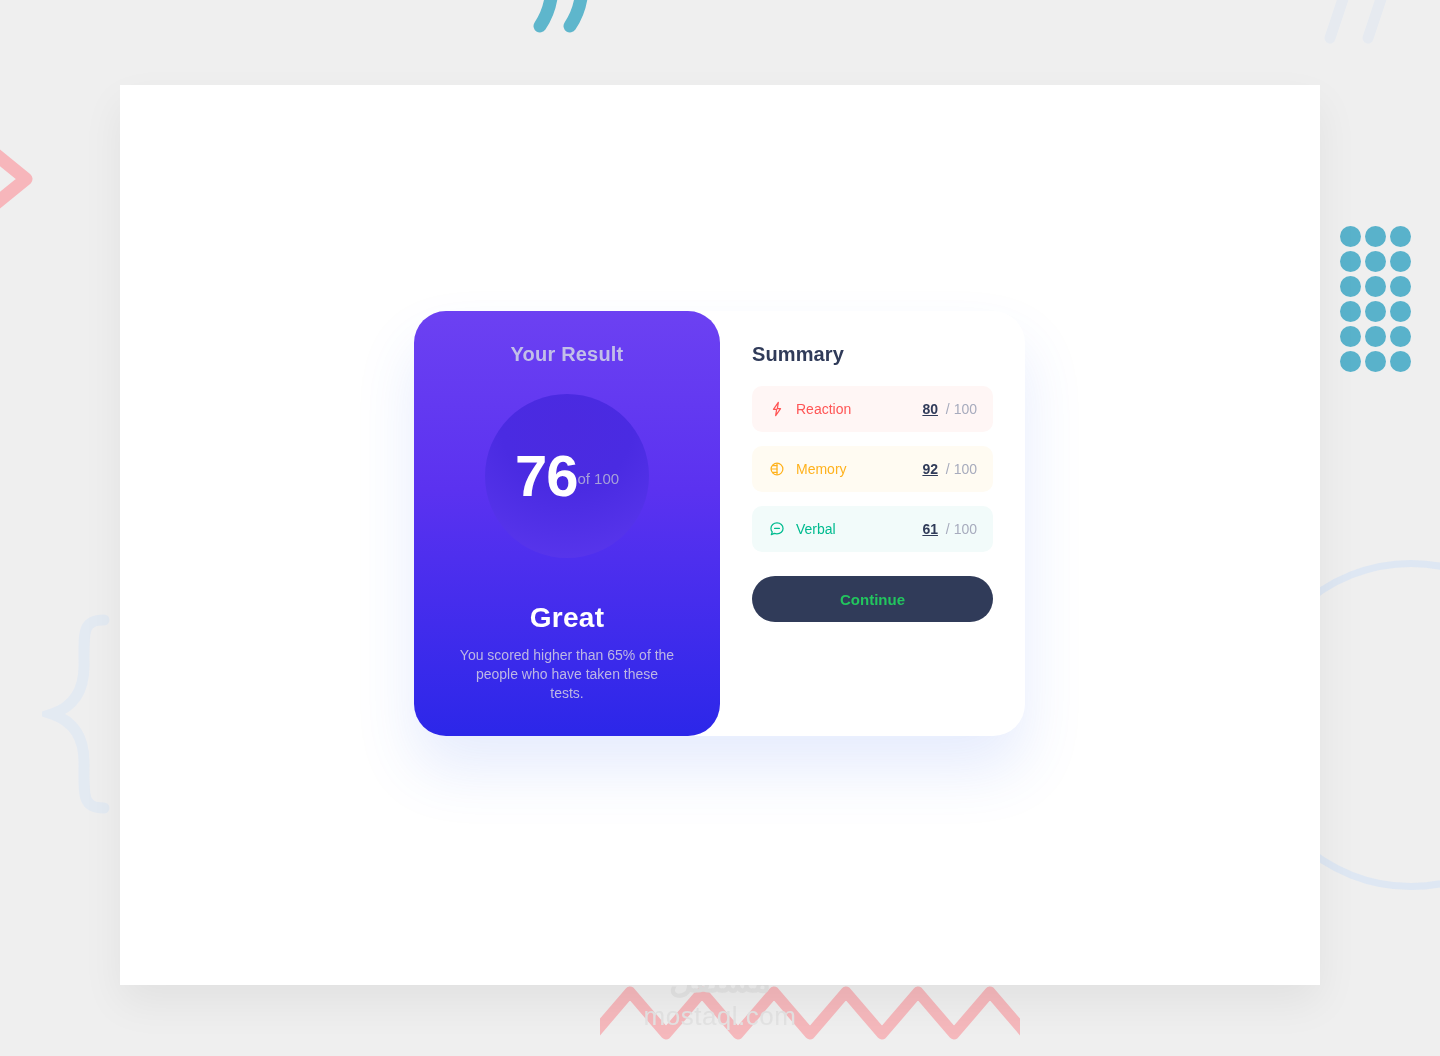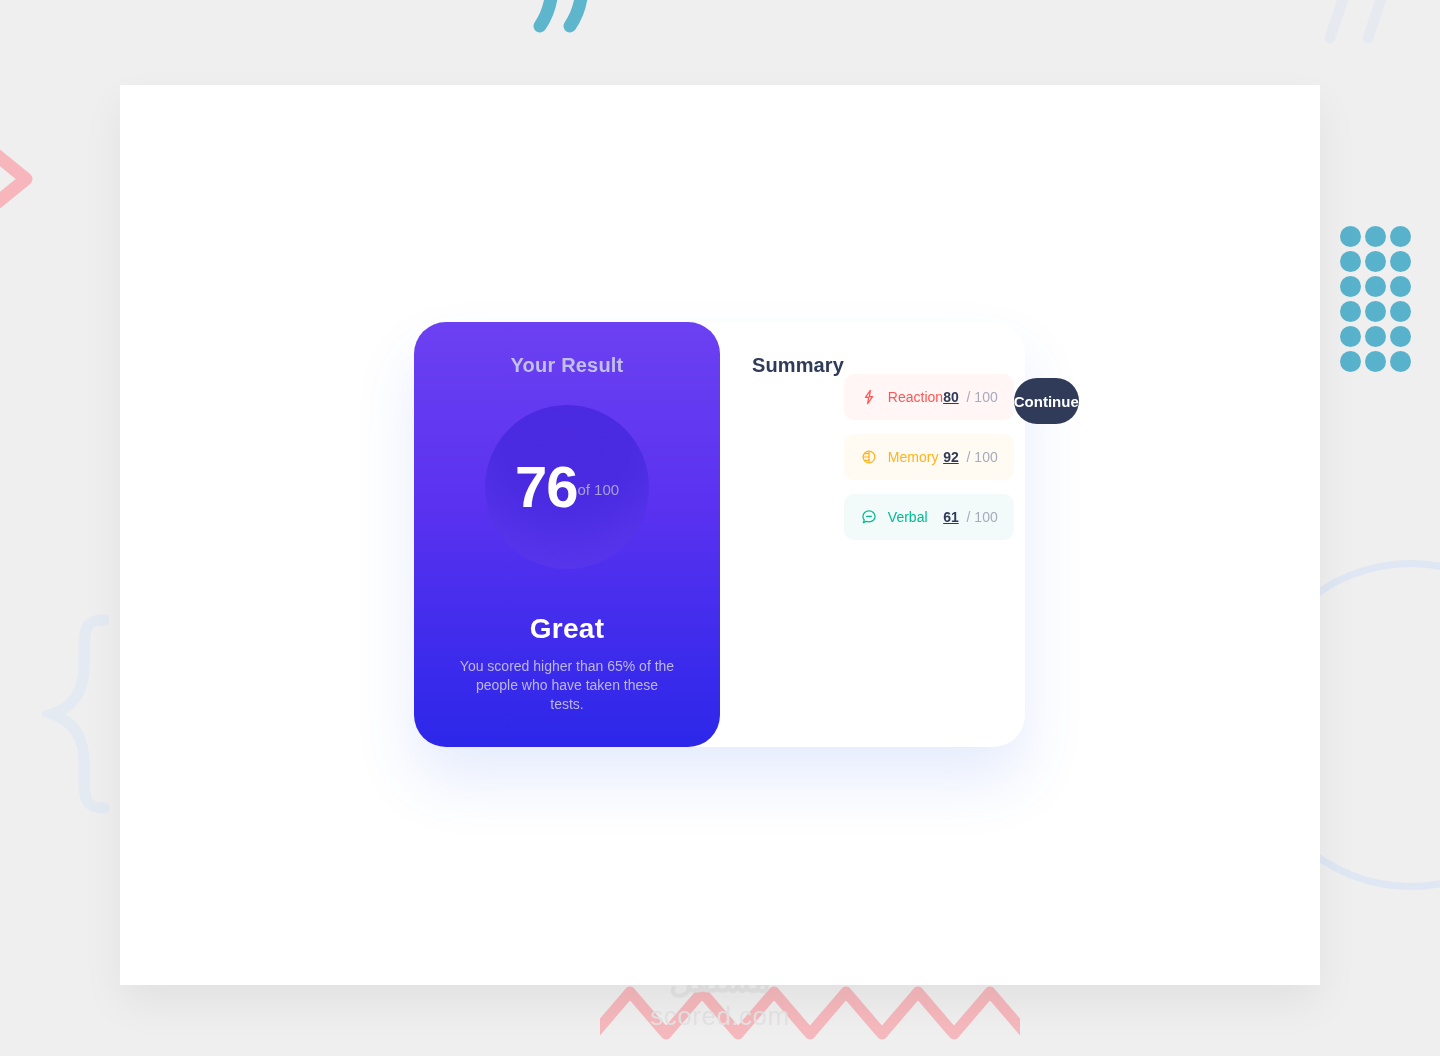--- a/index.html
+++ b/index.html
@@ -87,21 +87,21 @@
     position: absolute;
     left: 120px; top: 85px;
     width: 1200px; height: 900px;
     background: #ffffff;
     box-shadow: 0 18px 40px rgba(0,0,0,.06);
   }
 
   
   #result-card {
     position: absolute;
-    left: 414px; top: 322px;
+    left: 414px; top: 311px;
     width: 611px; height: 425px;
     display: flex;
     border-radius: 32px;
     background: #ffffff;
     box-shadow: 0 34px 60px rgba(61, 108, 236, .13);
   }
 
   
   #score-panel {
     width: 306px;
@@ -154,20 +154,21 @@
     font-size: 14px;
     line-height: 19px;
     color: #bdb7e4;
   }
 
   
   #summary-panel {
     flex: 1;
     padding: 32px 32px 0 32px;
     display: flex;
+    flex-direction: column;
   }
   #summary-title {
     font-size: 20px;
     font-weight: bold;
     color: #303b59;
     letter-spacing: .1px;
   }
   #summary-list {
     margin-top: 20px;
     display: flex;
@@ -208,21 +209,21 @@
     color: #a7abbd;
     margin-left: 4px;
   }
 
   #continue-button {
     margin-top: 24px;
     height: 46px;
     border: none;
     border-radius: 23px;
     background: #303b59;
-    color: #ffffff;
+    color: #22c55e;
     font-family: "Liberation Sans", sans-serif;
     font-size: 15px;
     font-weight: bold;
     cursor: pointer;
   }
 </style>
 </head>
 <body>
 
 <div id="canvas">
@@ -267,21 +268,21 @@
       <i></i>
       <i></i>
   </div>
 
   <svg class="deco" id="deco-zigzag" viewBox="0 0 420 78">
     <path d="M-6 56 L30 14 L66 56 L102 14 L138 56 L174 14 L210 56 L246 14 L282 56 L318 14 L354 56 L390 14 L426 56" stroke="#f5b8bc" stroke-width="11" stroke-linejoin="round" fill="none"></path>
   </svg>
 
   <div id="watermark">
     <div class="wm-ar">مستقل</div>
-    <div class="wm-en">scored.com</div>
+    <div class="wm-en">mostaql.com</div>
   </div>
 
   <div id="page-frame"></div>
 
   <div id="result-card">
 
     <div id="score-panel">
       <div id="score-panel-title">Your Result</div>
 
       <div id="score-circle">

